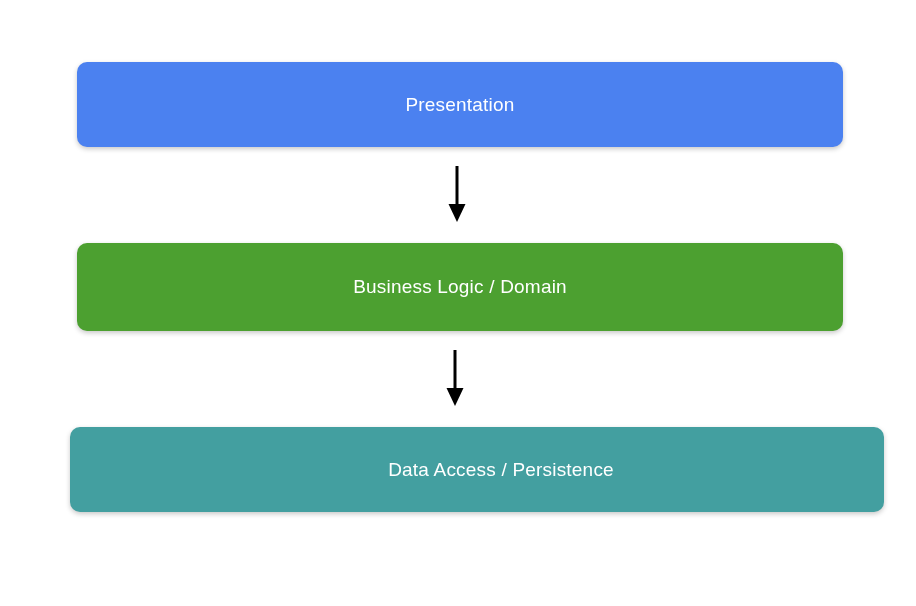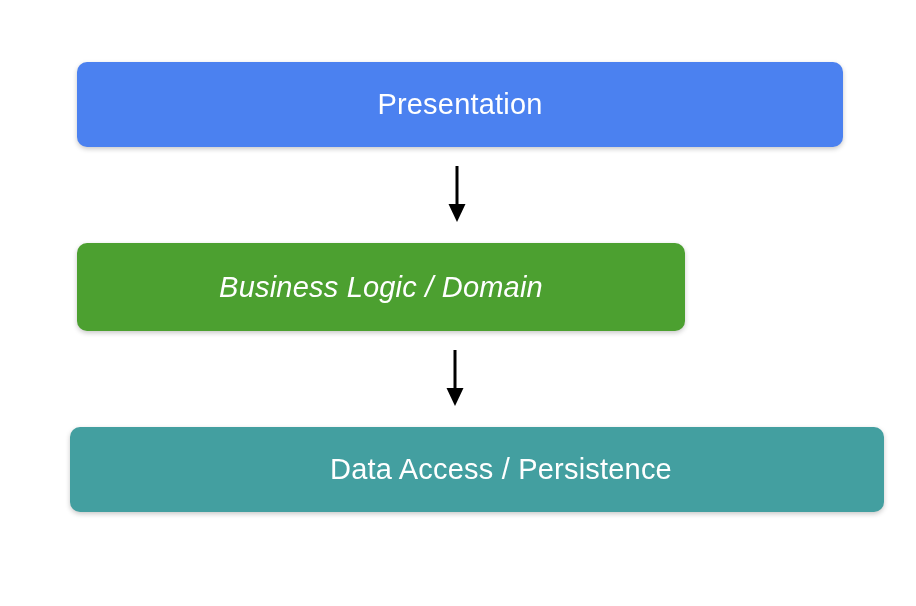--- a/index.html
+++ b/index.html
@@ -17,27 +17,27 @@
   .layer-box {
     position: absolute;
     border-radius: 10px;
     box-shadow: 0 2px 5px rgba(0,0,0,0.22);
     display: flex;
     align-items: center;
     justify-content: center;
   }
   .layer-label {
     color: #ffffff;
-    font-size: 29px;
+    font-size: 19px;
     font-weight: 400;
     letter-spacing: 0.2px;
     white-space: nowrap;
   }
   .box-presentation { left: 77px; top: 62px;  width: 766px; height: 85px; }
-  .box-business     { left: 77px; top: 243px; width: 608px; height: 88px; font-style: italic; }
+  .box-business     { left: 77px; top: 243px; width: 766px; height: 88px; }
   .box-data         { left: 70px; top: 427px; width: 766px; height: 85px; padding-left: 48px; }
   .arrow {
     position: absolute;
     width: 24px;
     height: 58px;
   }
   .arrow-1 { left: 445px; top: 165px; }
   .arrow-2 { left: 443px; top: 349px; }
 </style>
 </head>

